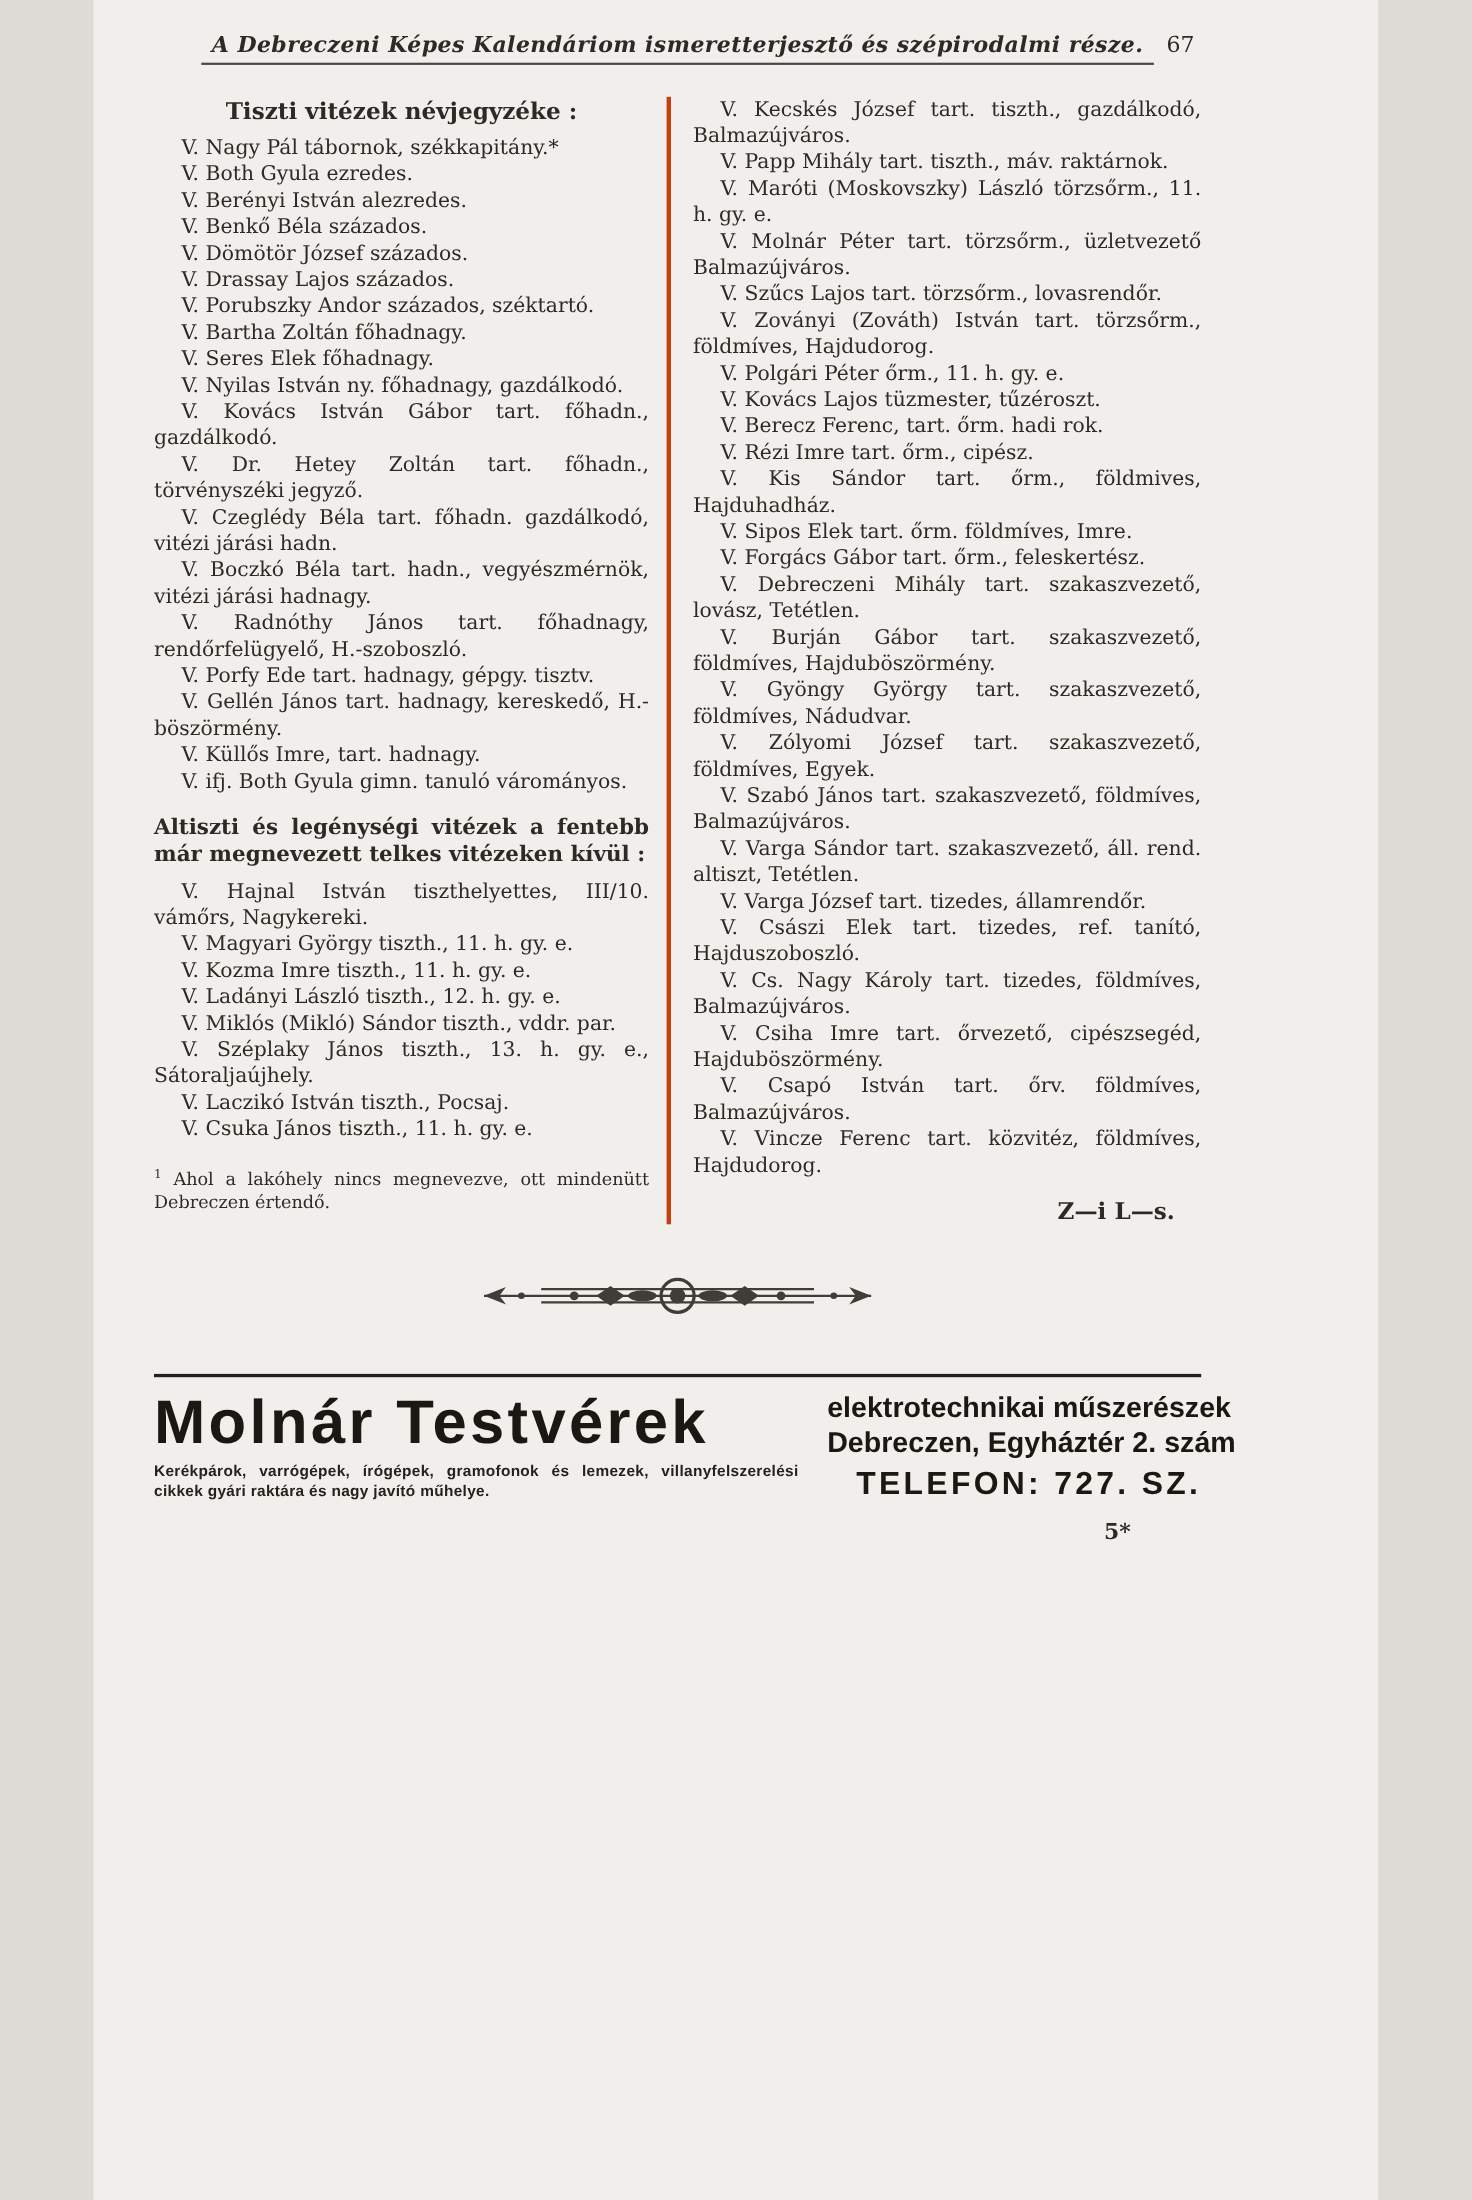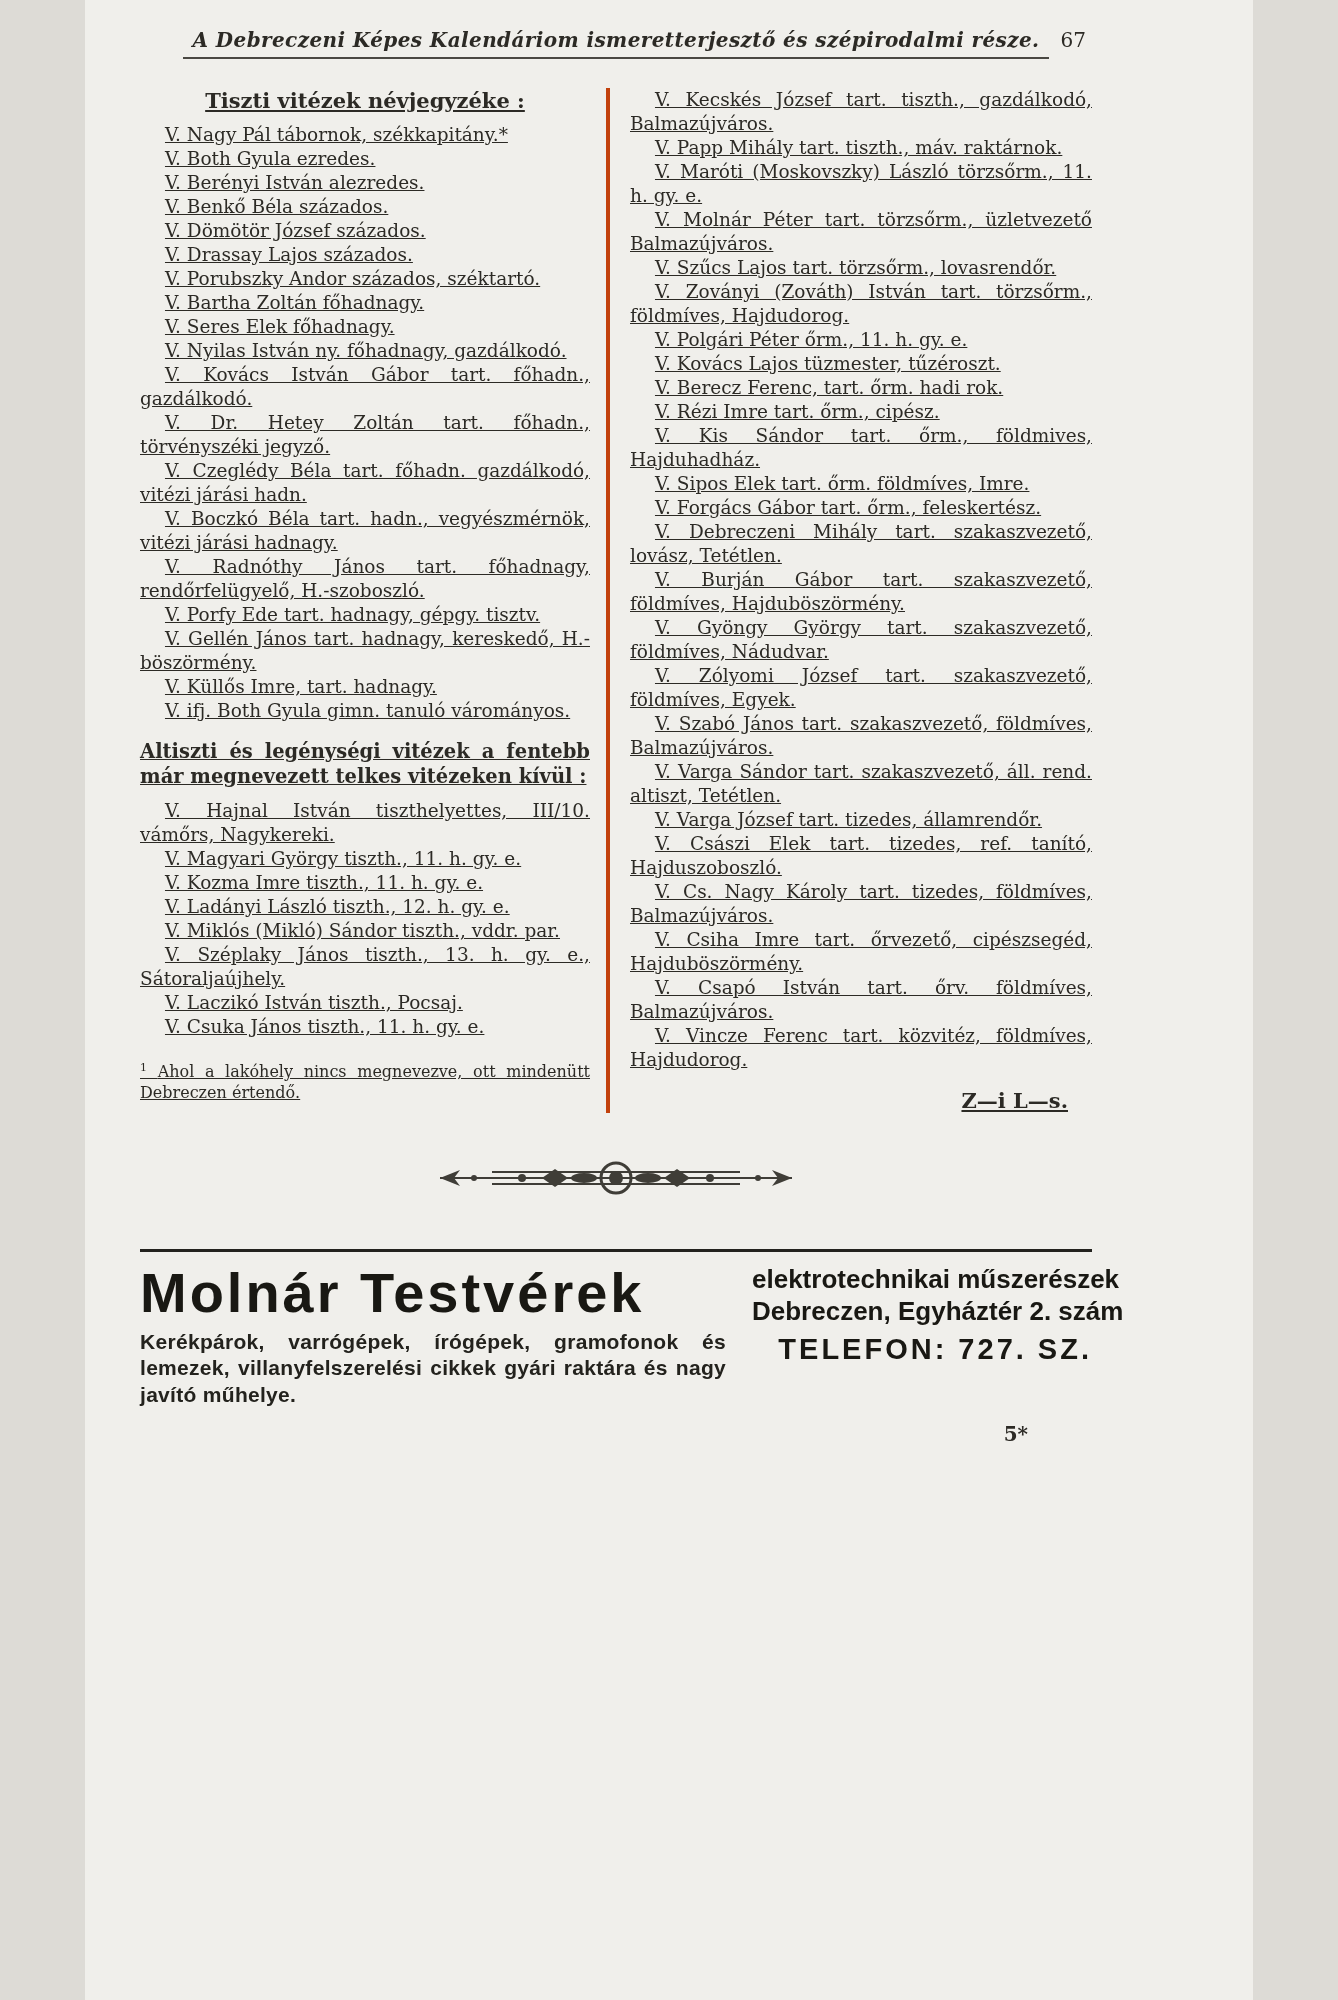--- a/index.html
+++ b/index.html
@@ -18,21 +18,21 @@
   
   .page-header { position:relative; height:46px; }
   .header-title {
     font-style:italic; font-weight:600; font-size:20px; letter-spacing:.4px;
     width:max-content; margin:0 auto; padding:2px 10px 5px;
     border-bottom:2px solid #4a4842;
   }
   .page-number { position:absolute; right:6px; top:2px; font-size:20px; }
 
   
-  .columns { display:flex; margin-top:16px; align-items:stretch;text-decoration:underline; }
+  .columns { display:flex; margin-top:16px; align-items:stretch; }
   .col-left  { width:466px; padding-right:16px; box-sizing:border-box; }
   .col-right { flex:1; padding-left:20px; border-left:4px solid #c2410c; box-sizing:border-box; }
 
   .list-heading { text-align:center; font-size:21px; font-weight:bold; margin:0 0 10px; }
   .entry { margin:0; text-indent:1.35em; text-align:justify; font-size:18.5px; line-height:24px; }
   .sub-heading { font-size:19.5px; font-weight:bold; text-align:justify; line-height:25px; margin:16px 0 10px; }
   .footnote { font-size:16px; line-height:21px; text-align:justify; margin:18px 0 0; }
   .footnote sup { font-size:11px; }
   .signature { text-align:right; font-weight:bold; font-size:21px; margin:16px 24px 0 0; }
 
@@ -40,21 +40,21 @@
   .ornament { text-align:center; margin-top:42px; height:48px; }
 
   
   .ad {
     margin-top:46px; border-top:3px solid #23221e; padding-top:12px;
     display:flex; align-items:flex-start;
     font-family:"Liberation Sans", sans-serif;
   }
   .ad-left { width:588px; }
   .ad-name { font-size:56px; font-weight:bold; letter-spacing:3px; line-height:1.02; color:#191813; white-space:nowrap; }
-  .ad-tagline { margin-top:8px; font-size:21px; font-weight:bold; letter-spacing:.3px; line-height:1.25; text-align:justify; color:#23221d; }
+  .ad-tagline { margin-top:8px; font-size:14px; font-weight:bold; letter-spacing:.3px; line-height:1.25; text-align:justify; color:#23221d; }
   .ad-right { margin-left:26px; width:340px; font-weight:bold; color:#191813;text-align:right; }
   .ad-right-line { font-size:26px; line-height:1.22; white-space:nowrap; }
   .ad-tel { font-size:29px; letter-spacing:3px; margin-top:6px; white-space:nowrap; }
 
   .footer-mark { text-align:right; padding-right:64px; margin-top:14px; font-size:20px; font-weight:bold; }
 </style>
 </head>
 <body>
 
 <div class="scan">

